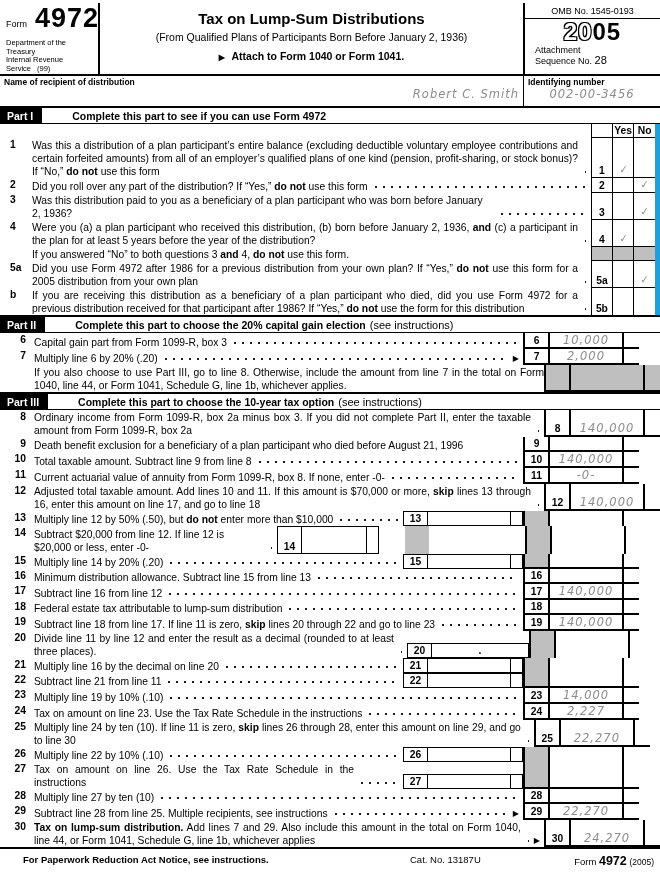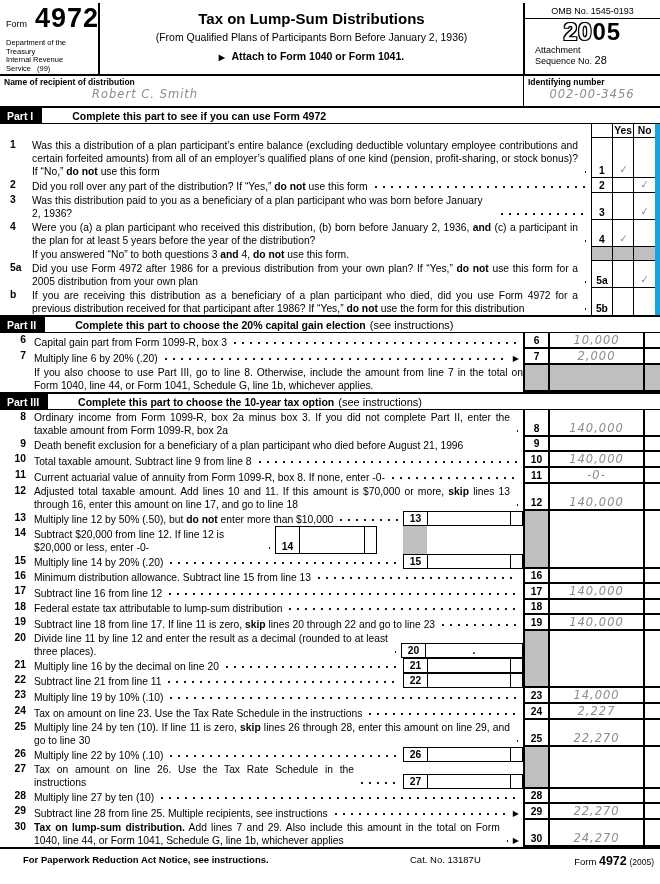--- a/index.html
+++ b/index.html
@@ -22,21 +22,21 @@
   .year{font-size:24px;font-weight:bold;line-height:24px;padding-top:1px;letter-spacing:1px;text-align:center;}
   .year-outline{color:#fff;text-shadow:-1.2px -1.2px 0 #000,1.2px -1.2px 0 #000,-1.2px 1.2px 0 #000,1.2px 1.2px 0 #000;}
   .attach-seq{font-size:9px;text-align:left;padding:1px 0 2px 10px;line-height:10px;}
   .seq-num{font-size:11px;}
   
   .name-row{display:flex;height:30px;}
   .name-cell{flex:1;padding:1px 4px;}
   .id-cell{width:137px;border-left:1.5px solid #000;box-sizing:border-box;padding:1px 4px;}
   .small-label{font-size:8.5px;font-weight:bold;}
   .hw{font-family:"DejaVu Sans",sans-serif;font-style:italic;color:#8c8c8c;font-size:11.5px;letter-spacing:1px;}
-  .name-val{padding-left:88px;}
+  .name-val{padding-left:88px;text-align:right;}
   .id-val{text-align:center;}
   
   .pbar{display:flex;align-items:stretch;border-top:2px solid #000;border-bottom:1px solid #000;height:15px;}
   .pbar-label{background:#000;color:#fff;font-weight:bold;font-size:10.5px;padding:0 9px 0 7px;display:flex;align-items:center;}
   .pbar-title{font-weight:bold;font-size:10.5px;display:flex;align-items:center;margin-left:30px;}
   .pbar-note{font-weight:normal;font-size:11px;margin-left:4px;}
   
   .rows{position:relative;}
   .q-row,.a-row{display:flex;align-items:flex-end;position:relative;font-size:10.3px;}
   .q-row{min-height:14px;}
@@ -59,21 +59,21 @@
   .qr-yes{width:28px;}
   .qr-no{width:28px;}
   .qr-head{font-weight:bold;align-items:center;padding-bottom:0;}
   .qr-gray{background:#bfbfbf;}
   .qr-nb{border-bottom:none;}
   .check{color:#969696;font-size:11px;transform:rotate(-6deg);}
   
   .rgroup{align-self:stretch;display:flex;width:137px;box-sizing:border-box;}
   .rg{display:flex;align-items:flex-end;justify-content:center;box-sizing:border-box;border-bottom:2px solid #000;padding-bottom:0;}
   .rg-num{width:27px;border-left:2px solid #000;border-right:2px solid #000;font-weight:bold;font-size:10.3px;padding-bottom:1px;}
-  .rg-amt{width:93px;}
+  .rg-amt{width:72px;}
   .rg-cents{width:17px;border-left:2px solid #000;}
   .rg-gray{background:#bfbfbf;}
   .rg-nb{border-bottom:none;}
   
   .ibox{display:flex;align-self:flex-end;border:1.8px solid #000;height:15px;box-sizing:border-box;flex:0 0 auto;}
   .ibox.tall{height:28px;}
   .ibox-num{width:24px;border-right:1px solid #000;font-weight:bold;font-size:10.3px;display:flex;align-items:flex-end;justify-content:center;padding-bottom:1px;box-sizing:border-box;}
   .ibox-amt{width:82px;display:flex;align-items:flex-end;justify-content:center;font-weight:bold;padding-bottom:1px;box-sizing:border-box;}
   .ibox-amt.wide{width:96px;}
   .ibox-amt.narrow{width:64px;}

